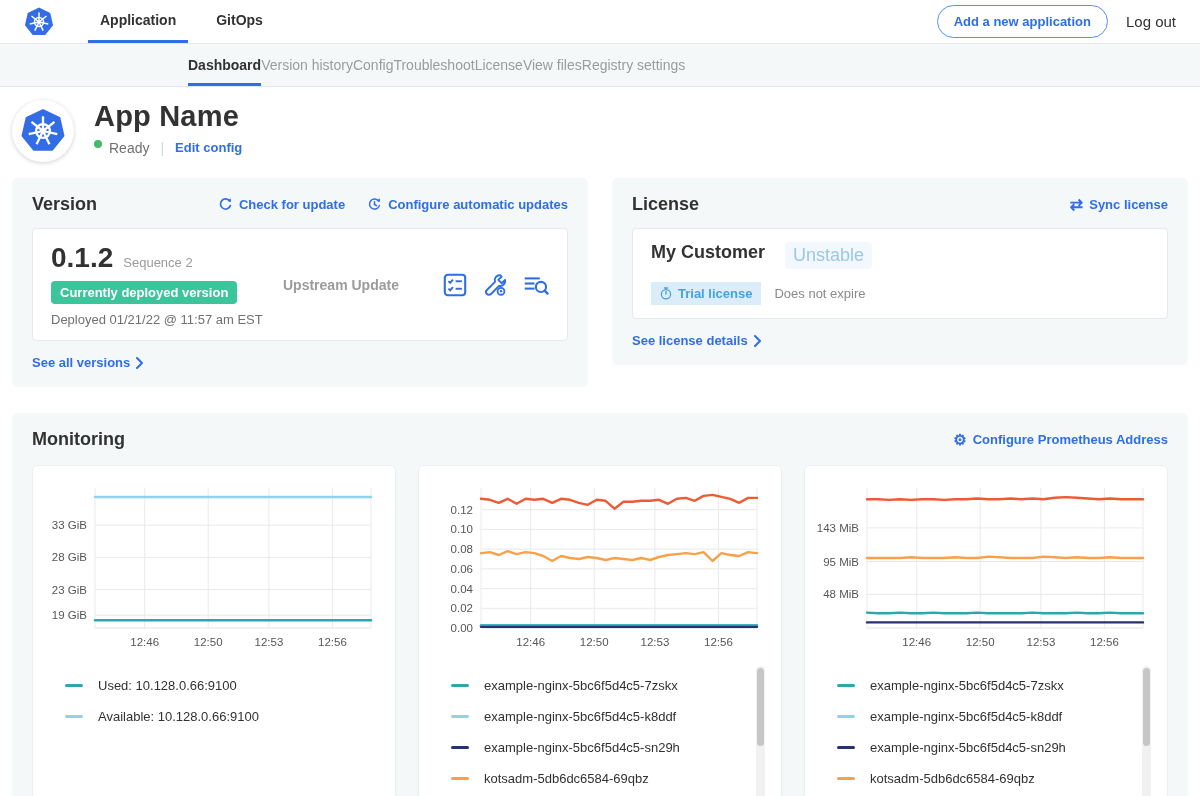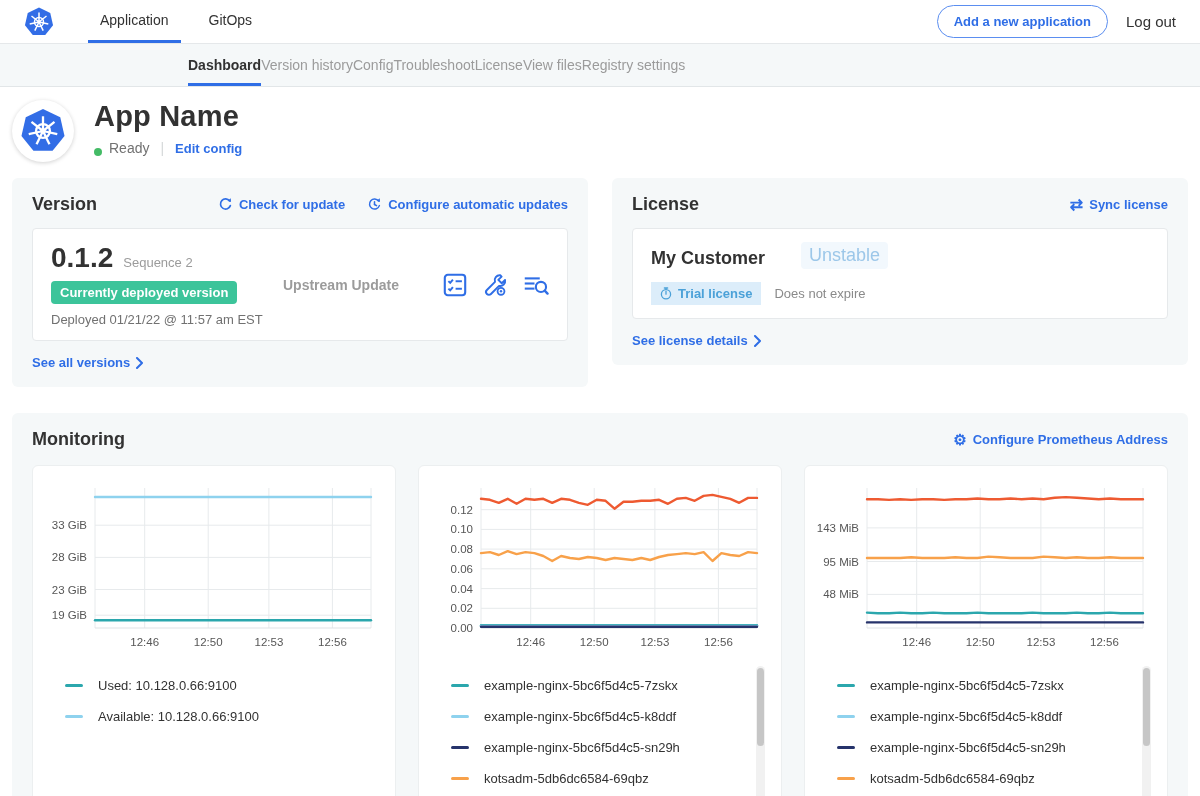--- a/index.html
+++ b/index.html
@@ -2,37 +2,37 @@
 <html><head>
 <meta charset="utf-8">
 <style>
   * { box-sizing: border-box; margin: 0; padding: 0; }
   html,body { width:1200px; background:#fff; font-family:"Liberation Sans", sans-serif; color:#323232; }
   a { text-decoration:none; cursor:pointer; }
 
   
   .topnav { height:44px; display:flex; align-items:stretch; border-bottom:1px solid #e5e8ea; background:#fff; }
   .topnav .logo-wrap { display:flex; align-items:center; margin:0 34px 0 24px; }
-  .nav-tab { display:flex; align-items:center; padding:3px 12px; font-size:14px; font-weight:normal; color:#323232; border-bottom:3px solid transparent; }
+  .nav-tab { display:flex; align-items:center; padding:3px 12px; font-size:14px; font-weight:bold; color:#323232; border-bottom:3px solid transparent; }
   .nav-tab.active { border-bottom-color:#2f6ee6; }
   .topnav-right { margin-left:auto; display:flex; align-items:center; gap:18px; padding-right:24px; }
   .add-app-btn { border:1px solid #5b8ef0; color:#2f6ee6; font-size:13px; font-weight:bold; border-radius:17px; padding:8px 16px; background:#fff; cursor:pointer; }
   .logout { font-size:15px; color:#323232; }
 
   
   .subnav { background:#f5f8f9; border-bottom:1px solid #e2e6e8; display:flex; padding:13px 0 0 188px; }
   .sub-tab { font-size:14px; color:#9b9b9b; padding-bottom:10px; border-bottom:3px solid transparent; }
   .sub-tab.active { color:#323232; font-weight:bold; border-bottom-color:#2f6ee6; }
 
   
   .app-header { display:flex; padding:13px 12px 14px 12px; }
   .app-logo-circle { width:62px; height:62px; border-radius:50%; background:#fff; box-shadow:0 1px 4px rgba(0,0,0,.18); display:flex; align-items:center; justify-content:center; }
   .app-head-text { margin-left:20px; }
   .app-title { font-size:29px; font-weight:bold; letter-spacing:.2px; }
-  .app-status-row { display:flex; align-items:flex-end; margin-top:7px; font-size:14px; color:#717171; }
+  .app-status-row { display:flex; align-items:flex-start; margin-top:7px; font-size:14px; color:#717171; }
   .ready-dot { width:8px; height:8px; border-radius:50%; background:#44bb66; margin-right:7px; }
   .status-sep { color:#d4d7d9; margin:0 11px; }
   .blue-link { color:#2f6ee6; font-weight:bold; font-size:13px; display:inline-flex; align-items:center; gap:6px; }
 
   
   .main { padding:0 12px; }
   .cards-row { display:flex; gap:24px; align-items:flex-start; margin-top:2px; }
   .card { background:#f5f8f9; border-radius:6px; padding:16px 20px 16px 20px; flex:1; }
   .card-head { display:flex; align-items:center; }
   .card-title { font-size:18px; font-weight:bold; }
@@ -42,21 +42,21 @@
   .version-left { width:232px; }
   .ver-line { display:flex; align-items:baseline; }
   .ver-num { font-size:28px; font-weight:bold; }
   .ver-seq { font-size:13px; color:#9b9b9b; margin-left:10px; }
   .deployed-badge { display:inline-block; background:#3cc49a; color:#fff; font-size:13px; font-weight:bold; border-radius:4px; padding:4px 9px; margin:7px 0 8px 0; }
   .deployed-at { font-size:13px; color:#717171; }
   .upstream { flex:1; font-size:14px; font-weight:bold; color:#9b9b9b; }
   .ver-icons { display:flex; gap:16px; align-items:center; }
   .see-link { margin-top:14px; display:inline-flex; align-items:center; gap:5px; }
 
-  .cust-line { display:flex; align-items:flex-end;gap:16px; }
+  .cust-line { display:flex; align-items:flex-start; }
   .cust-name { font-size:18px; font-weight:bold; }
   .channel-badge { margin-left:20px; font-size:18px; color:#9cc7e9; background:#f2f8fd; border-radius:4px; padding:3px 8px; }
   .license-row2 { display:flex; align-items:center; margin-top:13px; }
   .trial-badge { display:inline-flex; align-items:center; gap:6px; background:#dcedfa; color:#4ba1d8; font-size:13px; font-weight:bold; border-radius:0; padding:4px 9px; }
   .expiry { font-size:13px; color:#8a8a8a; margin-left:13px; }
 
   
   .monitoring { margin-top:26px; margin-bottom:20px; }
   .charts-row { display:flex; gap:22px; margin-top:15px; }
   .chart-card { background:#fff; border:1px solid #eceff0; border-radius:6px; flex:1; display:flex; flex-direction:column; padding:10px 8px 0 8px; }

